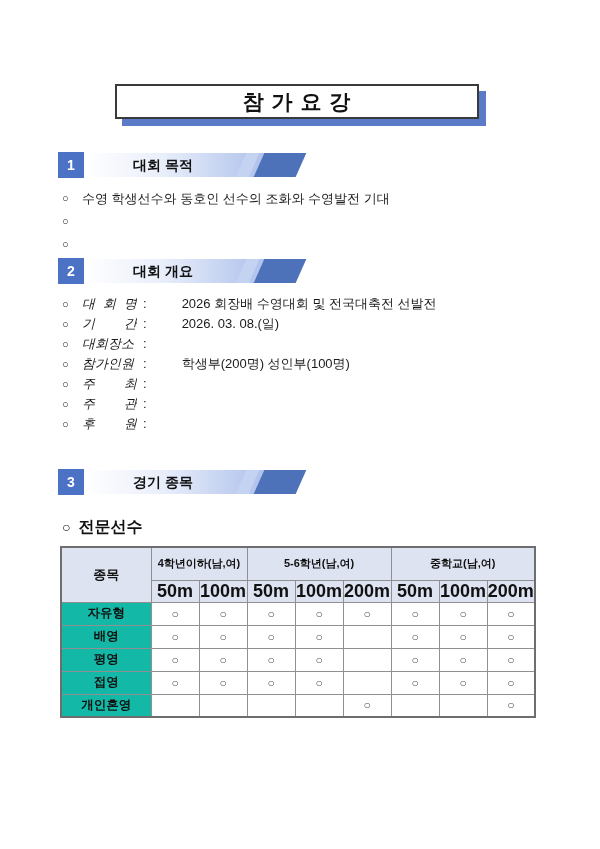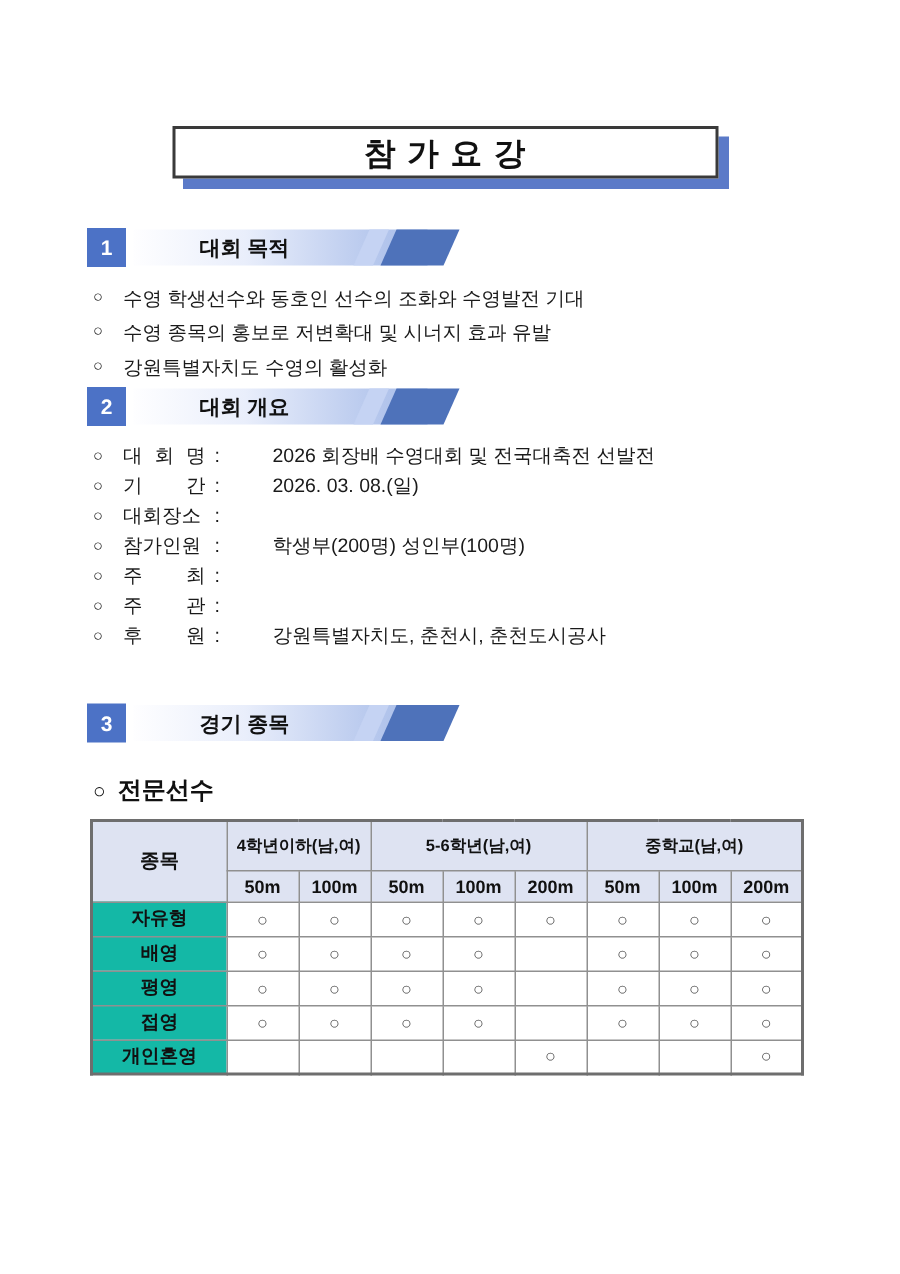--- a/index.html
+++ b/index.html
@@ -75,21 +75,21 @@
     font-size: 11px; color: #222; flex: 0 0 20px;
   }
 
   
   .items { position: absolute; left: 62px; top: 294px; }
   .items .line { height: 20px; line-height: 20px; font-size: 13px; white-space: pre; display: flex; align-items: center; }
   .items .lbl {
     display: inline-block; width: 55px;
     text-align: justify; text-align-last: justify;
     white-space: normal;
-    overflow: hidden; height: 20px;
+    overflow: hidden; height: 20px; font-style: italic;
   }
   .items .colon { display: inline-block; margin: 0 5px 0 6px; }
   .items .val { white-space: pre; margin-left: 30px; }
 
   
   .subheading {
     position: absolute; left: 62px; top: 516px;
     height: 22px; display: flex; align-items: center;
     font-size: 16px; font-weight: bold; color: #111;
   }
@@ -107,21 +107,21 @@
     border: 1px solid #909090;
     padding: 0;
     text-align: center;
     vertical-align: middle;
   }
   table.events thead th { background: #dee3f2; font-weight: bold; color: #111; }
   table.events tbody th { background: #14b8a6; font-weight: bold; font-size: 12.5px; color: #111; }
   tr.h1 { height: 33px; }
   tr.h1 th { font-size: 11px; }
   tr.h2 { height: 21px; }
-  tr.h2 th { font-size: 12px; }
+  tr.h2 th { font-size: 18px; }
   table.events tbody tr { height: 23px; }
   table.events td { font-size: 12px; color: #4a4a4a; }
 </style>
 </head>
 <body>
 
 <div class="page">
 
   <div class="title-box">
     <span class="title-text">참 가 요 강</span>
@@ -136,25 +136,23 @@
     </div>
   </div>
 
   <div class="bullets">
     <div class="line">
       <span class="marker">○</span>
       <span>수영 학생선수와 동호인 선수의 조화와 수영발전 기대</span>
     </div>
     <div class="line">
       <span class="marker">○</span>
-      <span>수영 종목의 홍보로 저변확대 및 시너지 효과 유발</span>
-    </div>
-    <div class="line">
-      <span class="marker">○</span>
-      <span>강원특별자치도 수영의 활성화</span>
+    </div>
+    <div class="line">
+      <span class="marker">○</span>
     </div>
   </div>
 
   <div class="sec-header" style="top:258px;">
     <div class="sec-num">2</div>
     <div class="sec-banner">
       <div class="banner-stripe"></div>
       <div class="banner-endcap"></div>
       <span class="sec-title">대회 개요</span>
     </div>
@@ -191,21 +189,20 @@
     </div>
     <div class="line">
       <span class="marker">○</span>
       <span class="lbl">주 관</span>
       <span class="colon">:</span>
     </div>
     <div class="line">
       <span class="marker">○</span>
       <span class="lbl">후 원</span>
       <span class="colon">:</span>
-      <span class="val">강원특별자치도, 춘천시, 춘천도시공사</span>
     </div>
   </div>
 
   <div class="sec-header" style="top:469px;">
     <div class="sec-num">3</div>
     <div class="sec-banner">
       <div class="banner-stripe"></div>
       <div class="banner-endcap"></div>
       <span class="sec-title">경기 종목</span>
     </div>

